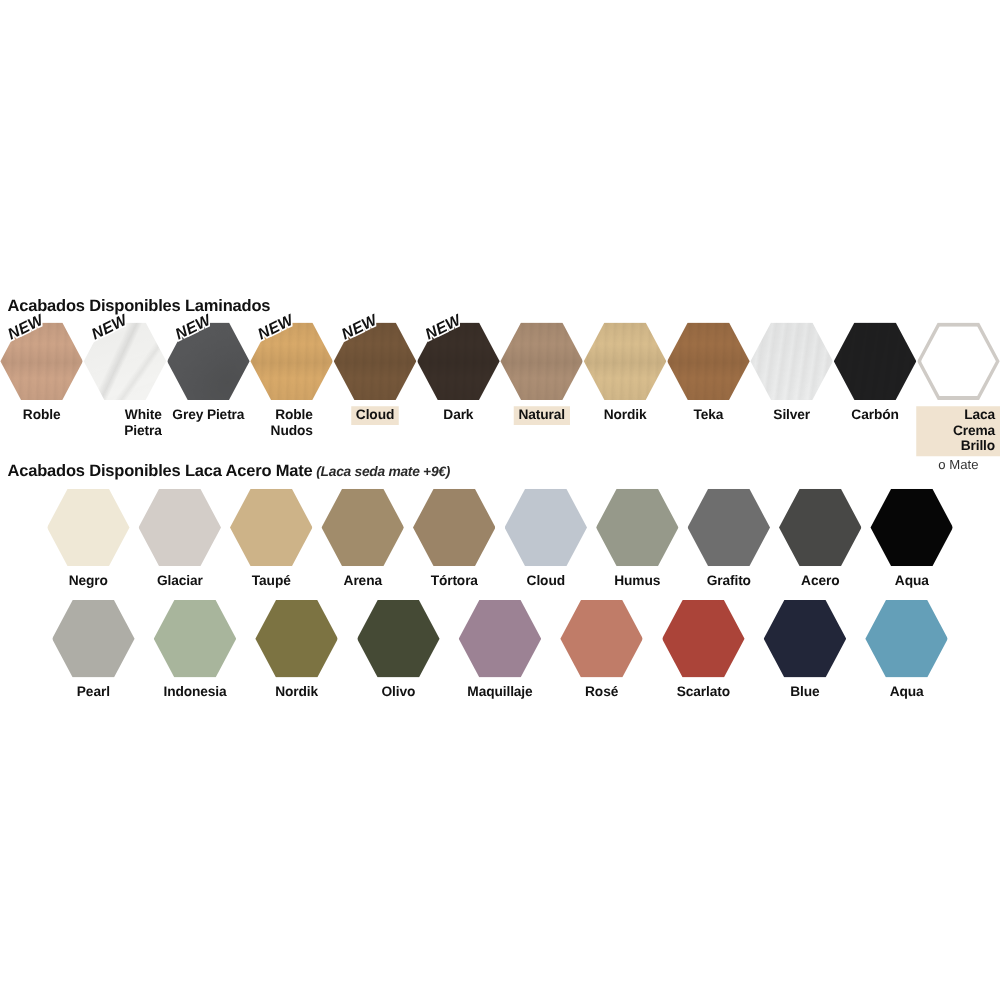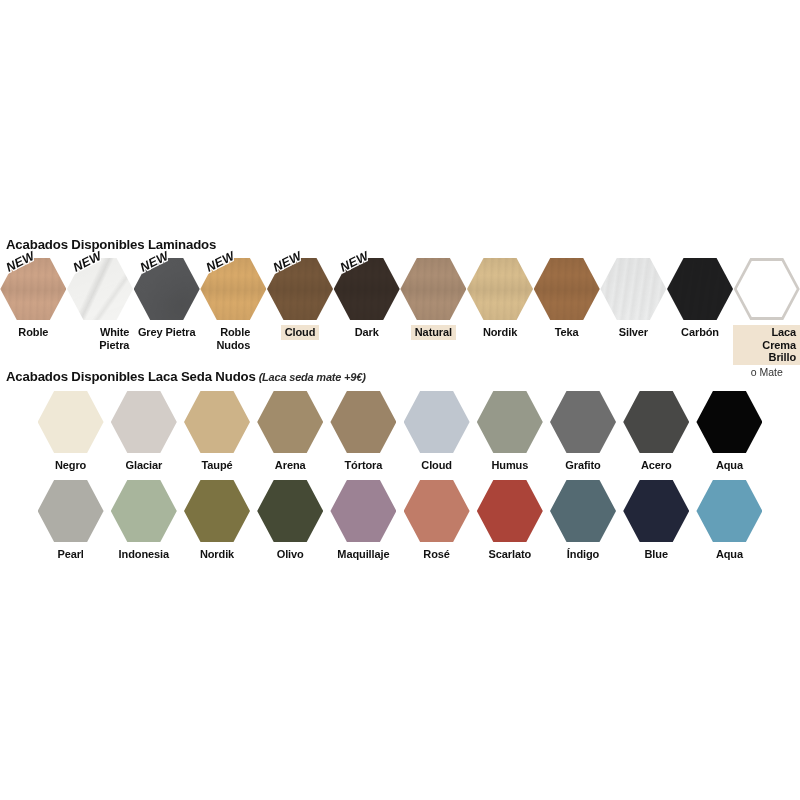--- a/index.html
+++ b/index.html
@@ -283,21 +283,21 @@
         <div class="hex-wrap">
           <div class="hex-outline"></div>
         </div>
         <div class="label hl">Laca Crema
 Brillo</div>
         <div class="sublabel">o Mate</div>
       </div>
     </div>
 
   <div class="section-head" id="head-laca">
-    <span>Acabados Disponibles Laca Seda Nudos</span><span class="sub">(Laca seda mate +9€)</span>
+    <span>Acabados Disponibles Laca Acero Mate</span><span class="sub">(Laca seda mate +9€)</span>
   </div>
 
   <div class="row" id="row-laca-1" style="top: 391px; left: 34px; width: 732px;">
       <div class="cell">
         <div class="hex-wrap">
           <div class="hex" style="background: rgb(239, 232, 214);"></div>
         </div>
         <div class="label">Negro</div>
       </div>
       <div class="cell">
@@ -393,26 +393,20 @@
         <div class="label">Rosé</div>
       </div>
       <div class="cell">
         <div class="hex-wrap">
           <div class="hex" style="background: rgb(171, 68, 57);"></div>
         </div>
         <div class="label">Scarlato</div>
       </div>
       <div class="cell">
         <div class="hex-wrap">
-          <div class="hex" style="background: rgb(84, 106, 114);"></div>
-        </div>
-        <div class="label">Índigo</div>
-      </div>
-      <div class="cell">
-        <div class="hex-wrap">
           <div class="hex" style="background: rgb(34, 38, 57);"></div>
         </div>
         <div class="label">Blue</div>
       </div>
       <div class="cell">
         <div class="hex-wrap">
           <div class="hex" style="background: rgb(100, 159, 184);"></div>
         </div>
         <div class="label">Aqua</div>
       </div>

